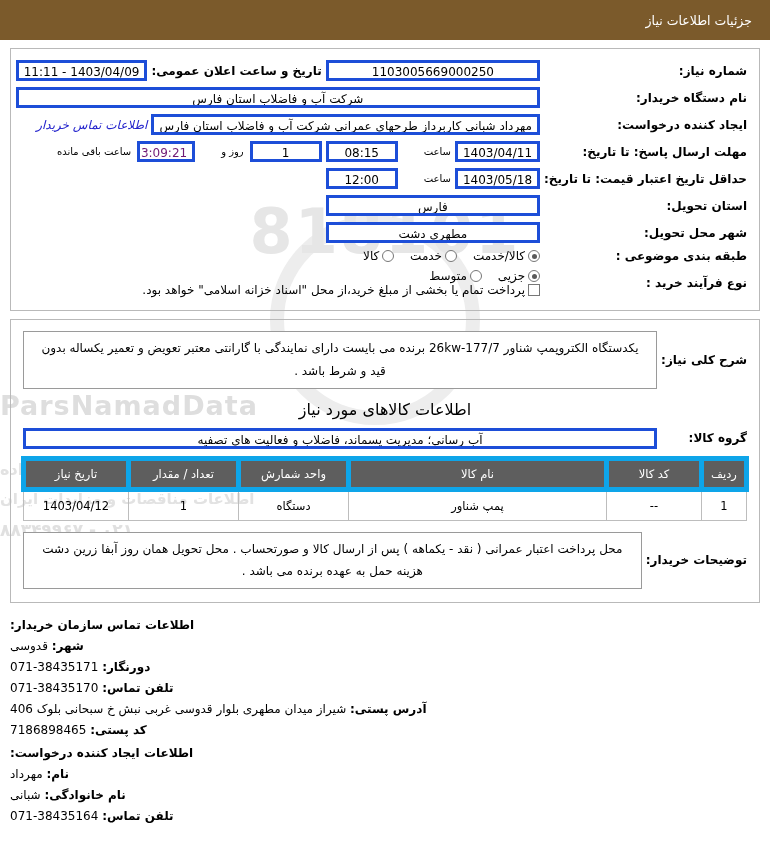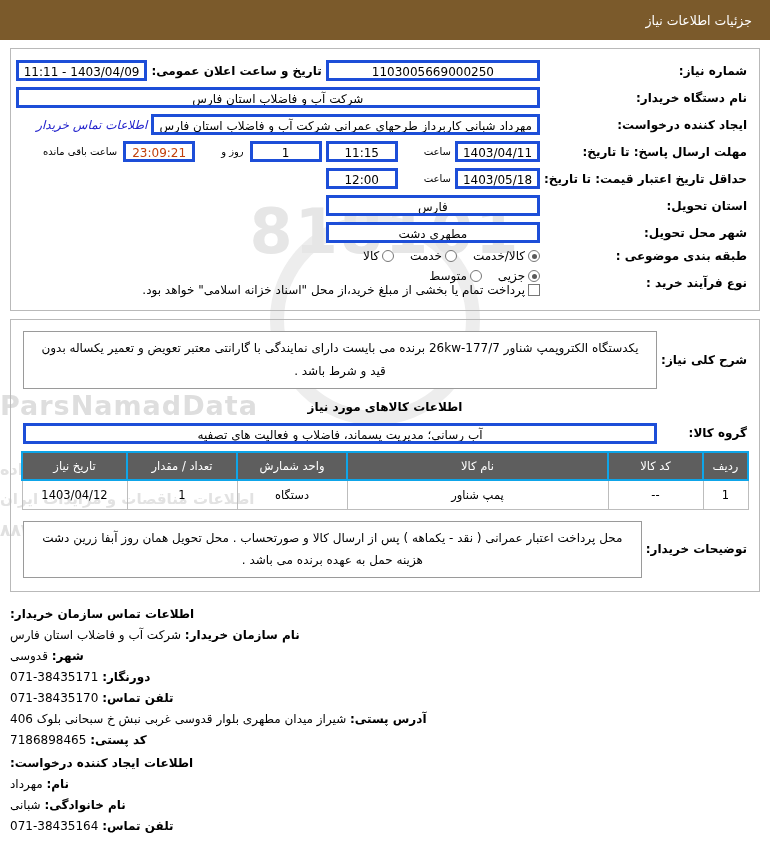--- a/index.html
+++ b/index.html
@@ -132,35 +132,35 @@
   .desc-box {
     border: 1px solid #9a9a9a;
     background: #fff;
     min-height: 48px;
     font-size: 12px;
     line-height: 1.9;
     padding: 5px 8px;
     text-align: center;
   }
   .section-title {
-    font-size: 12px;
-    font-weight: bold;
+    font-size: 16px;
+    font-weight: normal;
     text-align: center;
     margin: 8px 0 6px 0;
   }
   table.items {
     width: 100%;
     border-collapse: collapse;
     font-size: 11.5px;
     margin-top: 4px;
   }
   table.items th {
     background: #5e5e5e;
     color: #fff;
-    border: 2px solid #0ea5e9;
+    border: 5px solid #0ea5e9;
     padding: 6px 4px;
     font-weight: normal;
     font-size: 11.5px;
   }
   table.items td {
     border: 1px solid #bdbdbd;
     padding: 7px 4px;
     text-align: center;
     background: transparent;
     margin-top: 12px;
@@ -232,28 +232,28 @@
           </td>
         </tr>
         <tr>
           <td class="lbl">مهلت ارسال پاسخ: تا تاریخ:</td>
           <td style="width:160px">
             <div class="fld wide">1403/04/11</div>
           </td>
           <td style="width:110px">
             <div class="row-flex">
               <span class="small-lbl">ساعت</span>
-              <div class="fld" style="width:72px">11:15</div>
+              <div class="fld" style="width:72px">08:15</div>
             </div>
           </td>
           <td colspan="2">
             <div class="row-flex" style="justify-content:flex-start">
               <div class="fld" style="width:72px">1</div>
               <span class="small-lbl">روز و</span>
-              <div class="fld" style="width:72px;color:#c2410c">23:09:21</div>
+              <div class="fld" style="width:58px;color:#701a75">23:09:21</div>
               <span class="small-lbl">ساعت باقی مانده</span>
             </div>
           </td>
         </tr>
         <tr>
           <td class="lbl">حداقل تاریخ اعتبار قیمت: تا تاریخ:</td>
           <td>
             <div class="fld wide">1403/05/18</div>
           </td>
           <td>
@@ -367,24 +367,20 @@
           </td>
         </tr>
       </tbody>
         </table>
     </div>
 
     <div class="contact">
       <div class="head">اطلاعات تماس سازمان خریدار:</div>
 
       <div>
-        <b>نام سازمان خریدار:</b>
-        <span>شرکت آب و فاضلاب استان فارس</span>
-      </div>
-      <div>
         <b>شهر:</b>
         <span>قدوسی</span>
       </div>
       <div>
         <b>دورنگار:</b>
         <span>38435171-071</span>
       </div>
       <div>
         <b>تلفن تماس:</b>
         <span>38435170-071</span>

